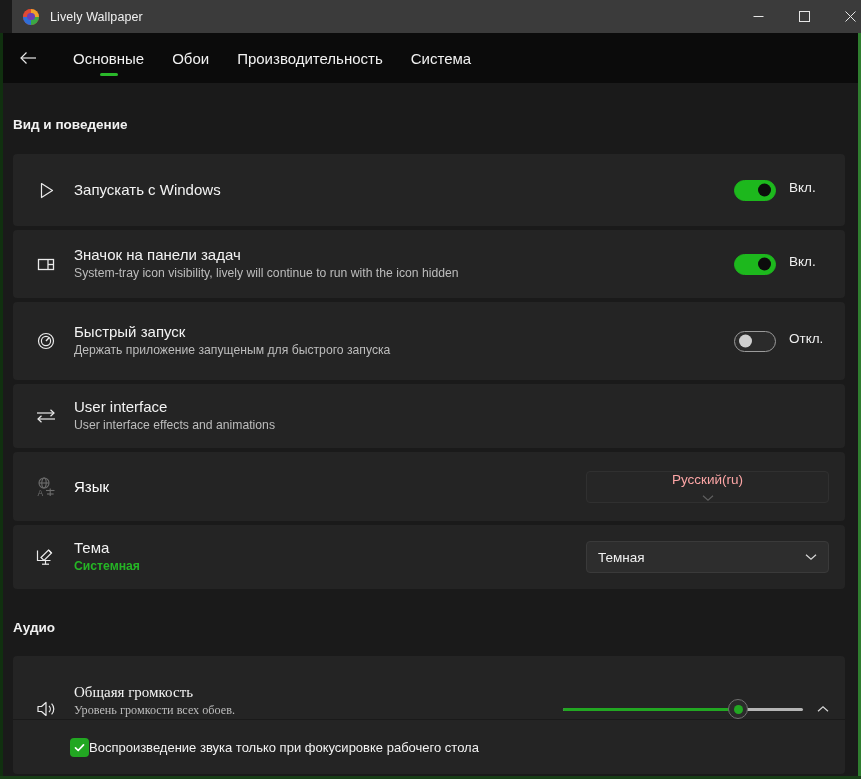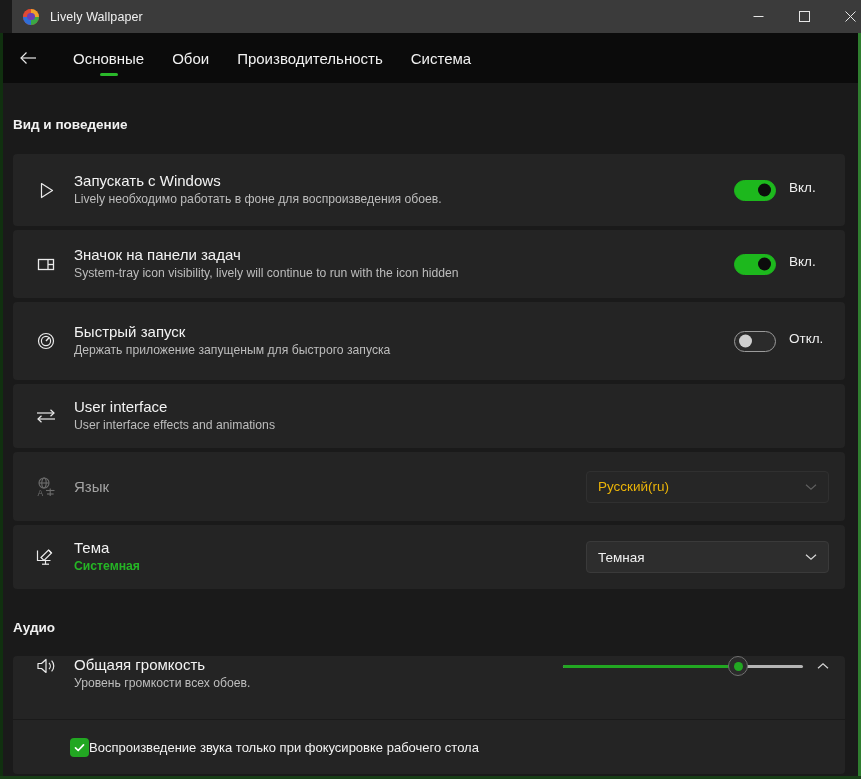--- a/index.html
+++ b/index.html
@@ -139,21 +139,21 @@
   .card {
     background: #242424;
     border-radius: 4px;
     margin-bottom: 4px;
     display: flex;
     align-items: center;
     padding: 0 16px 0 16px;
     box-sizing: border-box;
   }
   .card.dimmed .row-title,
-  .card.dimmed .row-sub { color: #a3a3a3; }
+  .card.dimmed .row-sub { color: #ffffff; }
   .card.dimmed .row-icon { color: #6d6d6d; }
 
   .row-icon {
     width: 34px;
     min-width: 34px;
     color: #eaeaea;
     display: flex;
     align-items: center;
     justify-content: center;
   }
@@ -214,38 +214,39 @@
     background: #2d2d2d;
     border: 1px solid #3a3a3a;
     border-radius: 4px;
     display: flex;
     align-items: center;
     padding: 0 11px;
     box-sizing: border-box;
     color: #f0f0f0;
     font-size: 13.5px;
   }
-  .dropdown.disabled { background: #262626; border-color: #303030; color: #eab308; }
+  .dropdown.disabled { background: #262626; border-color: #303030; color: #fca5a5; flex-direction: column; }
   .dropdown .dd-value { flex: 1; }
   .dropdown .dd-chev { color: #d8d8d8; display: flex; }
   .dropdown.disabled .dd-chev { color: #5f5f5f; }
 
   
   .audio-card {
     background: #242424;
     border-radius: 4px;
     padding: 0;
     box-sizing: border-box;
   }
   .audio-row {
     display: flex;
-    align-items: flex-start;
+    align-items: flex-end;
     padding: 0 16px;
     height: 63px;
     box-sizing: border-box;
+    font-family: Liberation Serif, serif;
   }
   .audio-divider {
     height: 1px;
     background: #1a1a1a;
     margin: 0;
   }
   .slider-area {
     display: flex;
     align-items: center;
     margin-left: auto;
@@ -381,21 +382,20 @@
     <div class="cards">
 
       <div class="card" style="height:72px">
         <div class="row-icon">
           <svg width="19" height="19" viewBox="0 0 19 19" fill="none" stroke="currentColor" stroke-width="1.2" stroke-linejoin="round">
               <polygon points="4.5,2.5 15.5,9.5 4.5,16.5"></polygon>
             </svg>
         </div>
         <div class="row-text">
           <div class="row-title">Запускать с Windows</div>
-          <div class="row-sub">Lively необходимо работать в фоне для воспроизведения обоев.</div>
         </div>
         <div class="row-ctl">
           <div class="switch-wrap">
             <div class="switch on">
                 <span class="knob"></span>
               </div>
             <div class="switch-label">Вкл.</div>
           </div>
         </div>
       </div>

